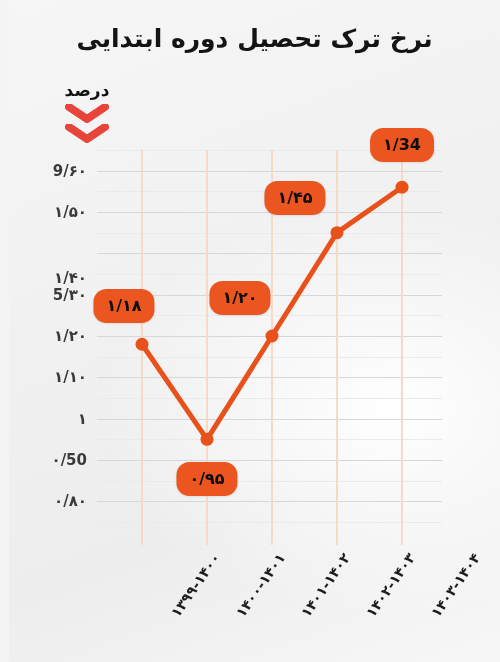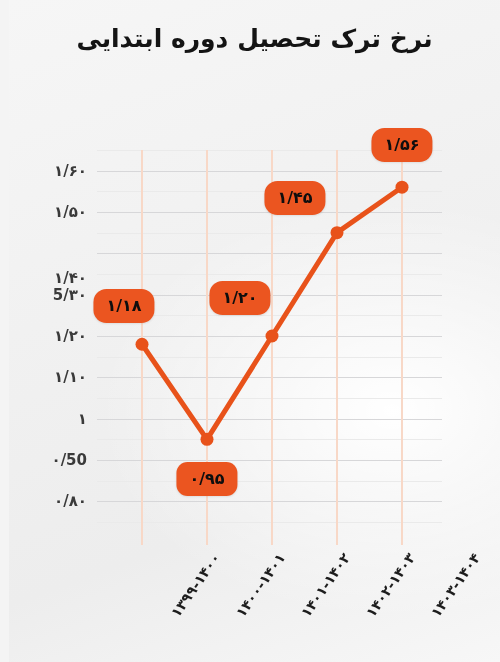--- a/index.html
+++ b/index.html
@@ -114,20 +114,35 @@
     box-shadow:0 1px 2px rgba(0,0,0,.08);
   }
 </style>
 </head>
 <body>
 
 <div id="infographic">
 
   <div class="title">نرخ ترک تحصیل دوره ابتدایی</div>
 
+  <div class="unit-block">
+    <div class="unit-label">درصد</div>
+    <div class="chevrons">
+      <span class="chev">
+        <svg width="44" height="19" viewBox="0 0 44 19" aria-hidden="true">
+          <path d="M4 3 L22 15 L40 3" fill="none" stroke="#e8453a" stroke-width="8" stroke-linecap="round" stroke-linejoin="round"></path>
+        </svg>
+      </span>
+      <span class="chev">
+        <svg width="44" height="19" viewBox="0 0 44 19" aria-hidden="true">
+          <path d="M4 3 L22 15 L40 3" fill="none" stroke="#e8453a" stroke-width="8" stroke-linecap="round" stroke-linejoin="round"></path>
+        </svg>
+      </span>
+    </div>
+  </div>
 
   <div class="plot">
     <div id="grid-layer">
         <div class="grid-h minor" style="top: 372px;"></div>
         <div class="grid-h major" style="top: 351.333px;"></div>
         <div class="grid-h minor" style="top: 330.667px;"></div>
         <div class="grid-h major" style="top: 310px;"></div>
         <div class="grid-h minor" style="top: 289.333px;"></div>
         <div class="grid-h major" style="top: 268.667px;"></div>
         <div class="grid-h minor" style="top: 248px;"></div>
@@ -143,21 +158,21 @@
         <div class="grid-h minor" style="top: 41.3333px;"></div>
         <div class="grid-h major" style="top: 20.6667px;"></div>
         <div class="grid-h minor" style="top: 0px;"></div>
         <div class="grid-v" style="left: 44px;"></div>
         <div class="grid-v" style="left: 109px;"></div>
         <div class="grid-v" style="left: 174px;"></div>
         <div class="grid-v" style="left: 239px;"></div>
         <div class="grid-v" style="left: 304px;"></div>
       </div>
     <div id="ytick-layer">
-        <div class="ytick" style="top: 20.6667px;">۱/۶۰</div>
+        <div class="ytick" style="top: 20.6667px;">9/۶۰</div>
         <div class="ytick" style="top: 62px;">۱/۵۰</div>
         <div class="ytick" style="top: 103.333px; margin-top: 25px;">۱/۴۰</div>
         <div class="ytick" style="top: 144.667px;">5/۳۰</div>
         <div class="ytick" style="top: 186px;">۱/۲۰</div>
         <div class="ytick" style="top: 227.333px;">۱/۱۰</div>
         <div class="ytick" style="top: 268.667px;">۱</div>
         <div class="ytick" style="top: 310px;">۰/50</div>
         <div class="ytick" style="top: 351.333px; margin-left: 46px;">۰/۸۰</div>
       </div>
     <div id="xtick-layer">
@@ -174,20 +189,20 @@
           <circle cx="45" cy="194.26666666666668" r="6.5" fill="#e8521a"></circle>
           <circle cx="110" cy="289.33333333333337" r="6.5" fill="#e8521a"></circle>
           <circle cx="175" cy="186" r="6.5" fill="#e8521a"></circle>
           <circle cx="240" cy="82.66666666666669" r="6.5" fill="#e8521a"></circle>
           <circle cx="305" cy="37.19999999999993" r="6.5" fill="#e8521a"></circle>
         </g>
     </svg>
 
     <div id="badge-layer">
         <div class="badge" style="left: 27px; top: 156.267px;">۱/۱۸</div>
-        <div class="badge" style="left: 110px; top: 329.333px; border-radius: 11px;">۰/۹۵</div>
+        <div class="badge" style="left: 110px; top: 329.333px;">۰/۹۵</div>
         <div class="badge" style="left: 143px; top: 148px;">۱/۲۰</div>
         <div class="badge" style="left: 198px; top: 40.6667px; margin-top: 7px;">۱/۴۵</div>
-        <div class="badge" style="left: 305px; top: -4.8px;">۱/۵۶</div>
+        <div class="badge" style="left: 305px; top: -4.8px;">۱/34</div>
       </div>
   </div>
 
 </div>
 
 </body></html>

